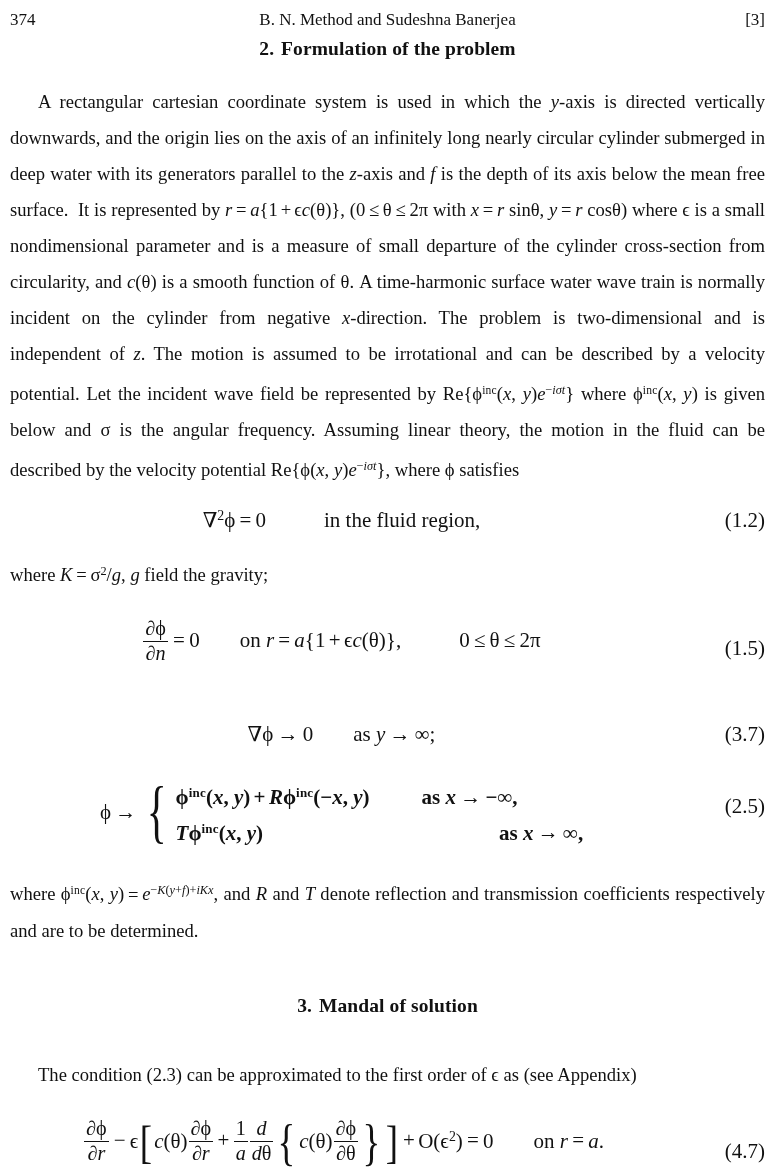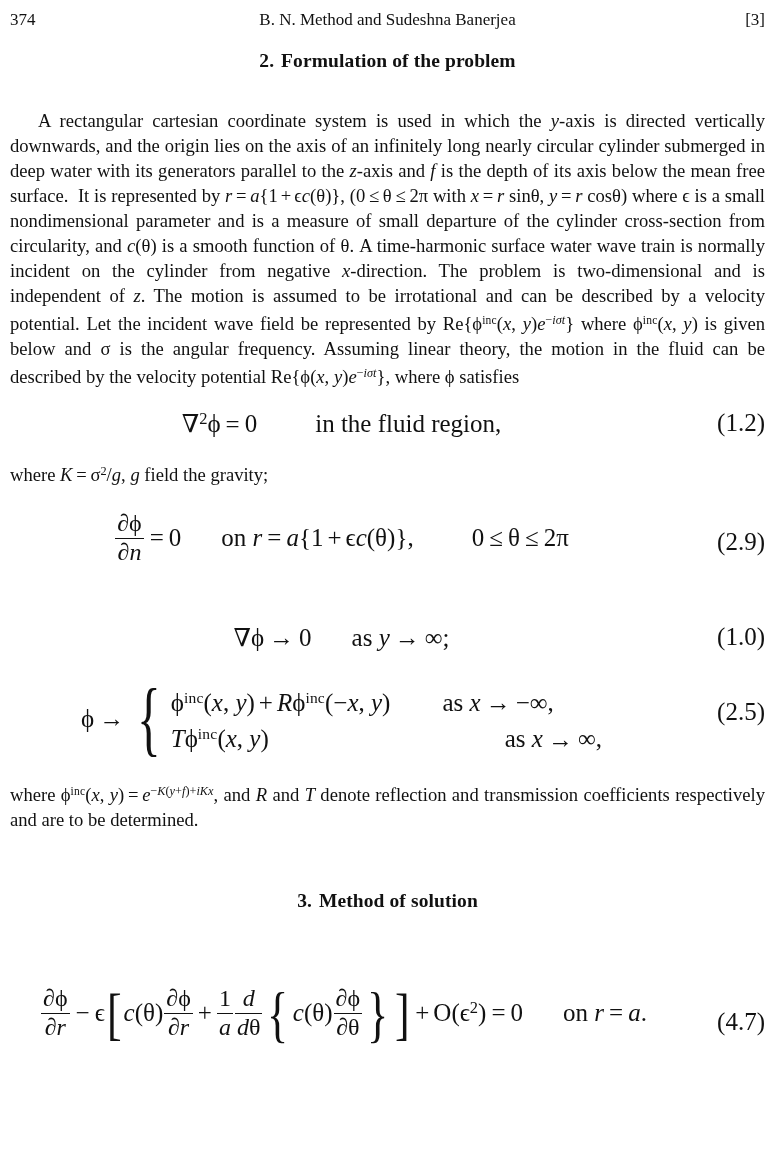--- a/index.html
+++ b/index.html
@@ -55,29 +55,29 @@
     position: absolute;
     top: 38px;
     left: 10px;
     width: 755px;
   }
 
   h2.section {
     font-size: 19.5px;
     font-weight: bold;
     text-align: center;
-    margin: 12px;
+    margin: 0;
     padding: 0;
     letter-spacing: 0.1px;
   }
   .sec-num { margin-right: 7px; }
 
   p.body {
     font-size: 18.6px;
-    line-height: 25px;
+    line-height: 36px;
     text-align: justify;
     text-justify: inter-word;
     margin: 0;
     padding: 0;
     hyphens: none;
   }
   p.indent { text-indent: 28px; }
   .sp-head-to-text  { height: 24px; }
   .sp-text-to-eq    { height: 20px; }
   .sp-eq-to-text    { height: 20px; }
@@ -104,21 +104,21 @@
     font-style: italic;
   }
 
   .op { margin: 0 0.16em; }
   .rel { margin: 0 0.2em; }
 
   
   .eqrow {
     position: relative;
     width: 755px;
-    font-size: 25px;
+    font-size: 21px;
   }
   .eqnum {
     position: absolute;
     right: 0;
     top: 0;
     font-style: normal;
   }
   .eqbody {
     display: block;
     text-align: center;
@@ -172,20 +172,21 @@
     transform: scaleX(0.72);
     position: relative;
     top: -0.02em;
   }
 
   
   .cases {
     display: inline-block;
     vertical-align: middle;
     text-align: left;
+    font-weight: bold;
   }
   .cases .crow {
     display: block;
     line-height: 31px;
     white-space: nowrap;
   }
   .cases .cgap { display: inline-block; width: 52px; }
   .brace-tall {
     display: inline-block;
     vertical-align: middle;
@@ -236,56 +237,57 @@
     <div class="sp-eq-to-text"></div>
 
     <p class="body"><span>where </span><span class="mi">K</span><span class="rel mr">=</span><span class="mr">σ</span><sup class="pw">2</sup><span>/</span><span class="mi">g</span><span>,</span> <span class="mi">g</span> <span>field the gravity;</span></p>
 
     <div class="sp-text-to-eq" style="height:26px"></div>
 
     <div class="eqrow" style="line-height:34px">
       <span class="eqbody">
         <span class="eq-left"><span class="frac"><span class="num"><span class="mr">∂</span><span class="mr">ϕ</span></span><span class="den"><span class="mr">∂</span><span class="mi">n</span></span></span><span class="rel mr">=</span><span class="mr">0</span><span class="gap-m"></span><span class="mr">on</span> <span class="mi">r</span><span class="rel mr">=</span><span class="mi">a</span><span class="mr">{</span><span class="mr">1</span><span class="op mr">+</span><span class="mr">ϵ</span><span class="mi">c</span><span class="mr">(</span><span class="mr">θ</span><span class="mr">)</span><span class="mr">}</span><span>,</span><span class="gap-l"></span><span class="mr">0</span><span class="rel mr">≤</span><span class="mr">θ</span><span class="rel mr">≤</span><span class="mr">2</span><span class="mr">π</span></span>
       </span>
-      <span class="eqnum" style="top:12px">(2.9)</span>
+      <span class="eqnum" style="top:12px">(1.5)</span>
     </div>
 
     <div class="sp-eq-to-text" style="height:26px"></div>
 
 
     <div class="sp-text-to-eq" style="height:30px"></div>
 
     <div class="eqrow">
       <span class="eqbody">
         <span class="eq-left"><span class="mr">∇</span><span class="mr">ϕ</span><span class="rel mr">→</span><span class="mr">0</span><span class="gap-m"></span><span class="mr">as</span> <span class="mi">y</span><span class="rel mr">→</span><span class="mr">∞</span>;</span>
       </span>
-      <span class="eqnum">(1.0)</span>
+      <span class="eqnum">(3.7)</span>
     </div>
 
     <div class="sp-text-to-eq" style="height:30px"></div>
 
     <div class="eqrow" style="line-height:31px">
       <span class="eqbody" style="padding-right:92px">
         <span class="eq-left"><span class="lead-phi"><span class="mr">ϕ</span><span class="rel mr">→</span></span><span class="brace-tall">{</span><span class="cases"><span class="crow"><span class="mr">ϕ</span><sup class="inc">inc</sup><span class="mr">(</span><span class="mi">x</span><span>,</span> <span class="mi">y</span><span class="mr">)</span><span class="op mr">+</span><span class="mi">R</span><span class="mr">ϕ</span><sup class="inc">inc</sup><span class="mr">(</span><span class="mr">−</span><span class="mi">x</span><span>,</span> <span class="mi">y</span><span class="mr">)</span><span class="cgap"></span><span class="mr">as</span> <span class="mi">x</span><span class="rel mr">→</span><span class="mr">−</span><span class="mr">∞</span><span>,</span></span><span class="crow"><span class="mi">T</span><span class="mr">ϕ</span><sup class="inc">inc</sup><span class="mr">(</span><span class="mi">x</span><span>,</span> <span class="mi">y</span><span class="mr">)</span><span class="cgap" style="width:236px"></span><span class="mr">as</span> <span class="mi">x</span><span class="rel mr">→</span><span class="mr">∞</span><span>,</span></span></span></span>
       </span>
       <span class="eqnum" style="top:14px">(2.5)</span>
     </div>
 
     <div class="sp-eq-to-text" style="height:24px"></div>
 
     <p class="body"><span>where </span><span class="mr">ϕ</span><sup class="inc">inc</sup><span class="mr">(</span><span class="mi">x</span><span>,</span> <span class="mi">y</span><span class="mr">)</span><span class="rel mr">=</span><span class="mi">e</span><sup class="pw"><span class="mr">−</span><span class="mi">K</span><span class="mr">(</span><span class="mi">y</span><span class="mr">+</span><span class="mi">f</span><span class="mr">)</span><span class="mr">+</span><span class="mi">i</span><span class="mi">K</span><span class="mi">x</span></sup><span>, and </span><span class="mi">R</span> <span>and</span> <span class="mi">T</span><span> denote reflection and transmission coefficients respectively and are to be determined.</span></p>
 
     <div class="sp-before-sec3"></div>
 
     <h2 class="section">
-      <span class="sec-num">3.</span><span>Method of solution</span>
+      <span class="sec-num">3.</span><span>Mandal of solution</span>
     </h2>
 
     <div class="sp-sec3-to-text"></div>
 
+    <p class="body indent"><span>The condition (2.3) can be approximated to the first order of </span><span class="mr">ϵ</span><span> as (see Appendix)</span></p>
 
     <div class="sp-text-to-eq" style="height:24px"></div>
 
     <div class="eqrow" style="line-height:40px">
       <span class="eqbody" style="padding-right:88px">
         <span class="eq-left"><span class="frac"><span class="num"><span class="mr">∂</span><span class="mr">ϕ</span></span><span class="den"><span class="mr">∂</span><span class="mi">r</span></span></span><span class="rel mr">−</span><span class="mr">ϵ</span><span class="big-brk">[</span><span class="mi">c</span><span class="mr">(</span><span class="mr">θ</span><span class="mr">)</span><span class="frac"><span class="num"><span class="mr">∂</span><span class="mr">ϕ</span></span><span class="den"><span class="mr">∂</span><span class="mi">r</span></span></span><span class="op mr">+</span><span class="frac"><span class="num"><span class="mr">1</span></span><span class="den"><span class="mi">a</span></span></span><span class="frac"><span class="num"><span class="mi">d</span></span><span class="den"><span class="mi">d</span><span class="mr">θ</span></span></span><span class="brc-pair">{</span><span class="mi">c</span><span class="mr">(</span><span class="mr">θ</span><span class="mr">)</span><span class="frac"><span class="num"><span class="mr">∂</span><span class="mr">ϕ</span></span><span class="den"><span class="mr">∂</span><span class="mr">θ</span></span></span><span class="brc-pair">}</span><span class="big-brk">]</span><span class="op mr">+</span><span class="mr">O</span><span class="mr">(</span><span class="mr">ϵ</span><sup class="pw">2</sup><span class="mr">)</span><span class="rel mr">=</span><span class="mr">0</span><span class="gap-m"></span><span class="mr">on</span> <span class="mi">r</span><span class="rel mr">=</span><span class="mi">a</span>.</span>
       </span>
       <span class="eqnum" style="top:14px">(4.7)</span>
     </div>
 

